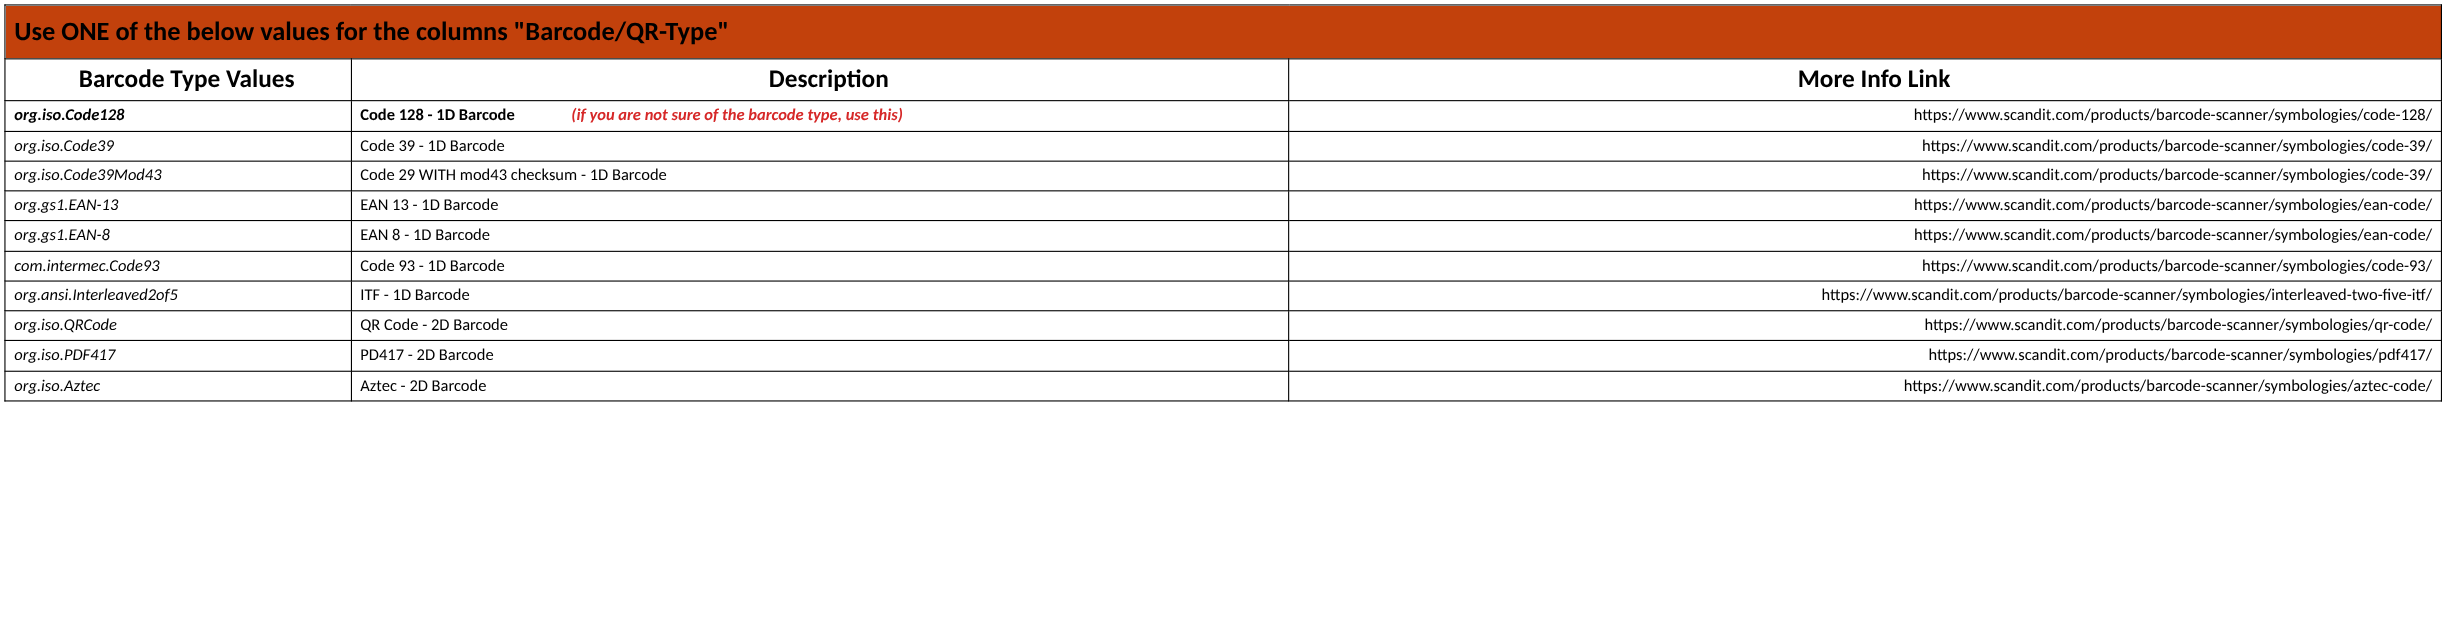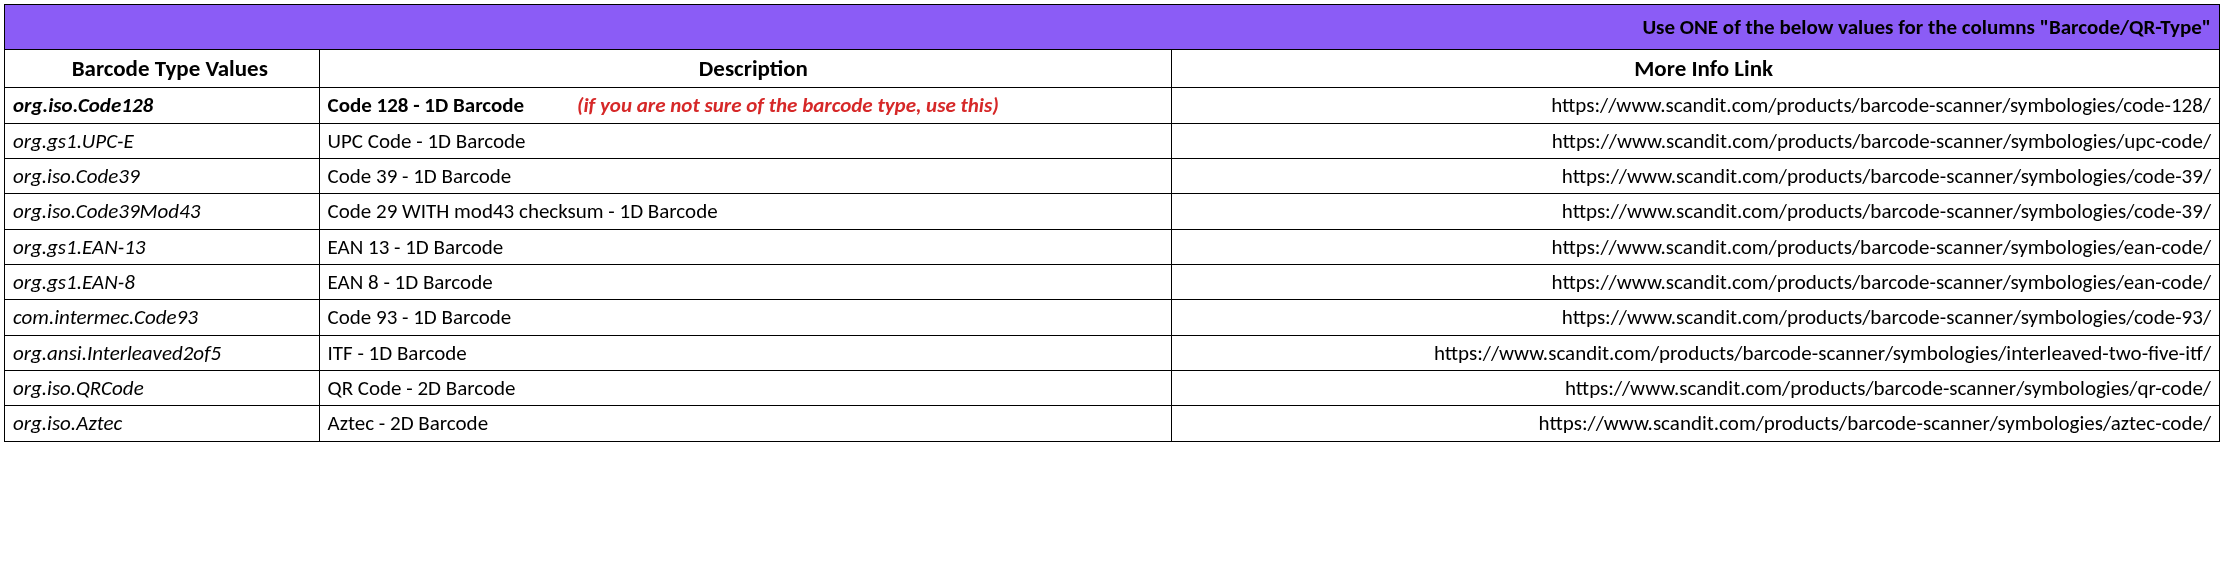--- a/index.html
+++ b/index.html
@@ -14,31 +14,31 @@
     }
     table {
       border-collapse: collapse;
       width: 100%;
       table-layout: fixed;
     }
     th, td {
       border: 1.5px solid #000;
       padding: 3px 8px;
       text-align: left;
-      font-size: 21px;
+      font-size: 15px;
       line-height: 1.35;
       vertical-align: middle;
       overflow: hidden;
       white-space: nowrap;
     }
     .title-row th {
-      background: #8b5cf6;
-      text-align: right;
+      background: #c2410c;
+      text-align: left;
       font-weight: bold;
-      font-size: 21px;
+      font-size: 24px;
       padding: 8px;
     }
     .header-row th {
       background: #fff;
       text-align: center;
       font-weight: bold;
       font-size: 23px;
       padding-left: 24px;
     }
     .col-type {
@@ -82,25 +82,20 @@
     <th>More Info Link</th>
   </tr>
   </tbody>
     <tbody id="rows">
       <tr class="bold-row">
         <td class="col-type">org.iso.Code128</td>
         <td class="col-desc"><span class="col-desc-main">Code 128 - 1D Barcode </span><span class="hint">(if you are not sure of the barcode type, use this)</span></td>
         <td class="col-link">https://www.scandit.com/products/barcode-scanner/symbologies/code-128/</td>
       </tr>
       <tr>
-        <td class="col-type">org.gs1.UPC-E</td>
-        <td class="col-desc"><span class="col-desc-main">UPC Code - 1D Barcode</span></td>
-        <td class="col-link">https://www.scandit.com/products/barcode-scanner/symbologies/upc-code/</td>
-      </tr>
-      <tr>
         <td class="col-type">org.iso.Code39</td>
         <td class="col-desc"><span class="col-desc-main">Code 39 - 1D Barcode</span></td>
         <td class="col-link">https://www.scandit.com/products/barcode-scanner/symbologies/code-39/</td>
       </tr>
       <tr>
         <td class="col-type">org.iso.Code39Mod43</td>
         <td class="col-desc"><span class="col-desc-main">Code 29 WITH mod43 checksum - 1D Barcode</span></td>
         <td class="col-link">https://www.scandit.com/products/barcode-scanner/symbologies/code-39/</td>
       </tr>
       <tr>
@@ -122,18 +117,23 @@
         <td class="col-type">org.ansi.Interleaved2of5</td>
         <td class="col-desc"><span class="col-desc-main">ITF - 1D Barcode</span></td>
         <td class="col-link">https://www.scandit.com/products/barcode-scanner/symbologies/interleaved-two-five-itf/</td>
       </tr>
       <tr>
         <td class="col-type">org.iso.QRCode</td>
         <td class="col-desc"><span class="col-desc-main">QR Code - 2D Barcode</span></td>
         <td class="col-link">https://www.scandit.com/products/barcode-scanner/symbologies/qr-code/</td>
       </tr>
       <tr>
+        <td class="col-type">org.iso.PDF417</td>
+        <td class="col-desc"><span class="col-desc-main">PD417 - 2D Barcode</span></td>
+        <td class="col-link">https://www.scandit.com/products/barcode-scanner/symbologies/pdf417/</td>
+      </tr>
+      <tr>
         <td class="col-type">org.iso.Aztec</td>
         <td class="col-desc"><span class="col-desc-main">Aztec - 2D Barcode</span></td>
         <td class="col-link">https://www.scandit.com/products/barcode-scanner/symbologies/aztec-code/</td>
       </tr>
     </tbody>
 </table>
 
 </body></html>

